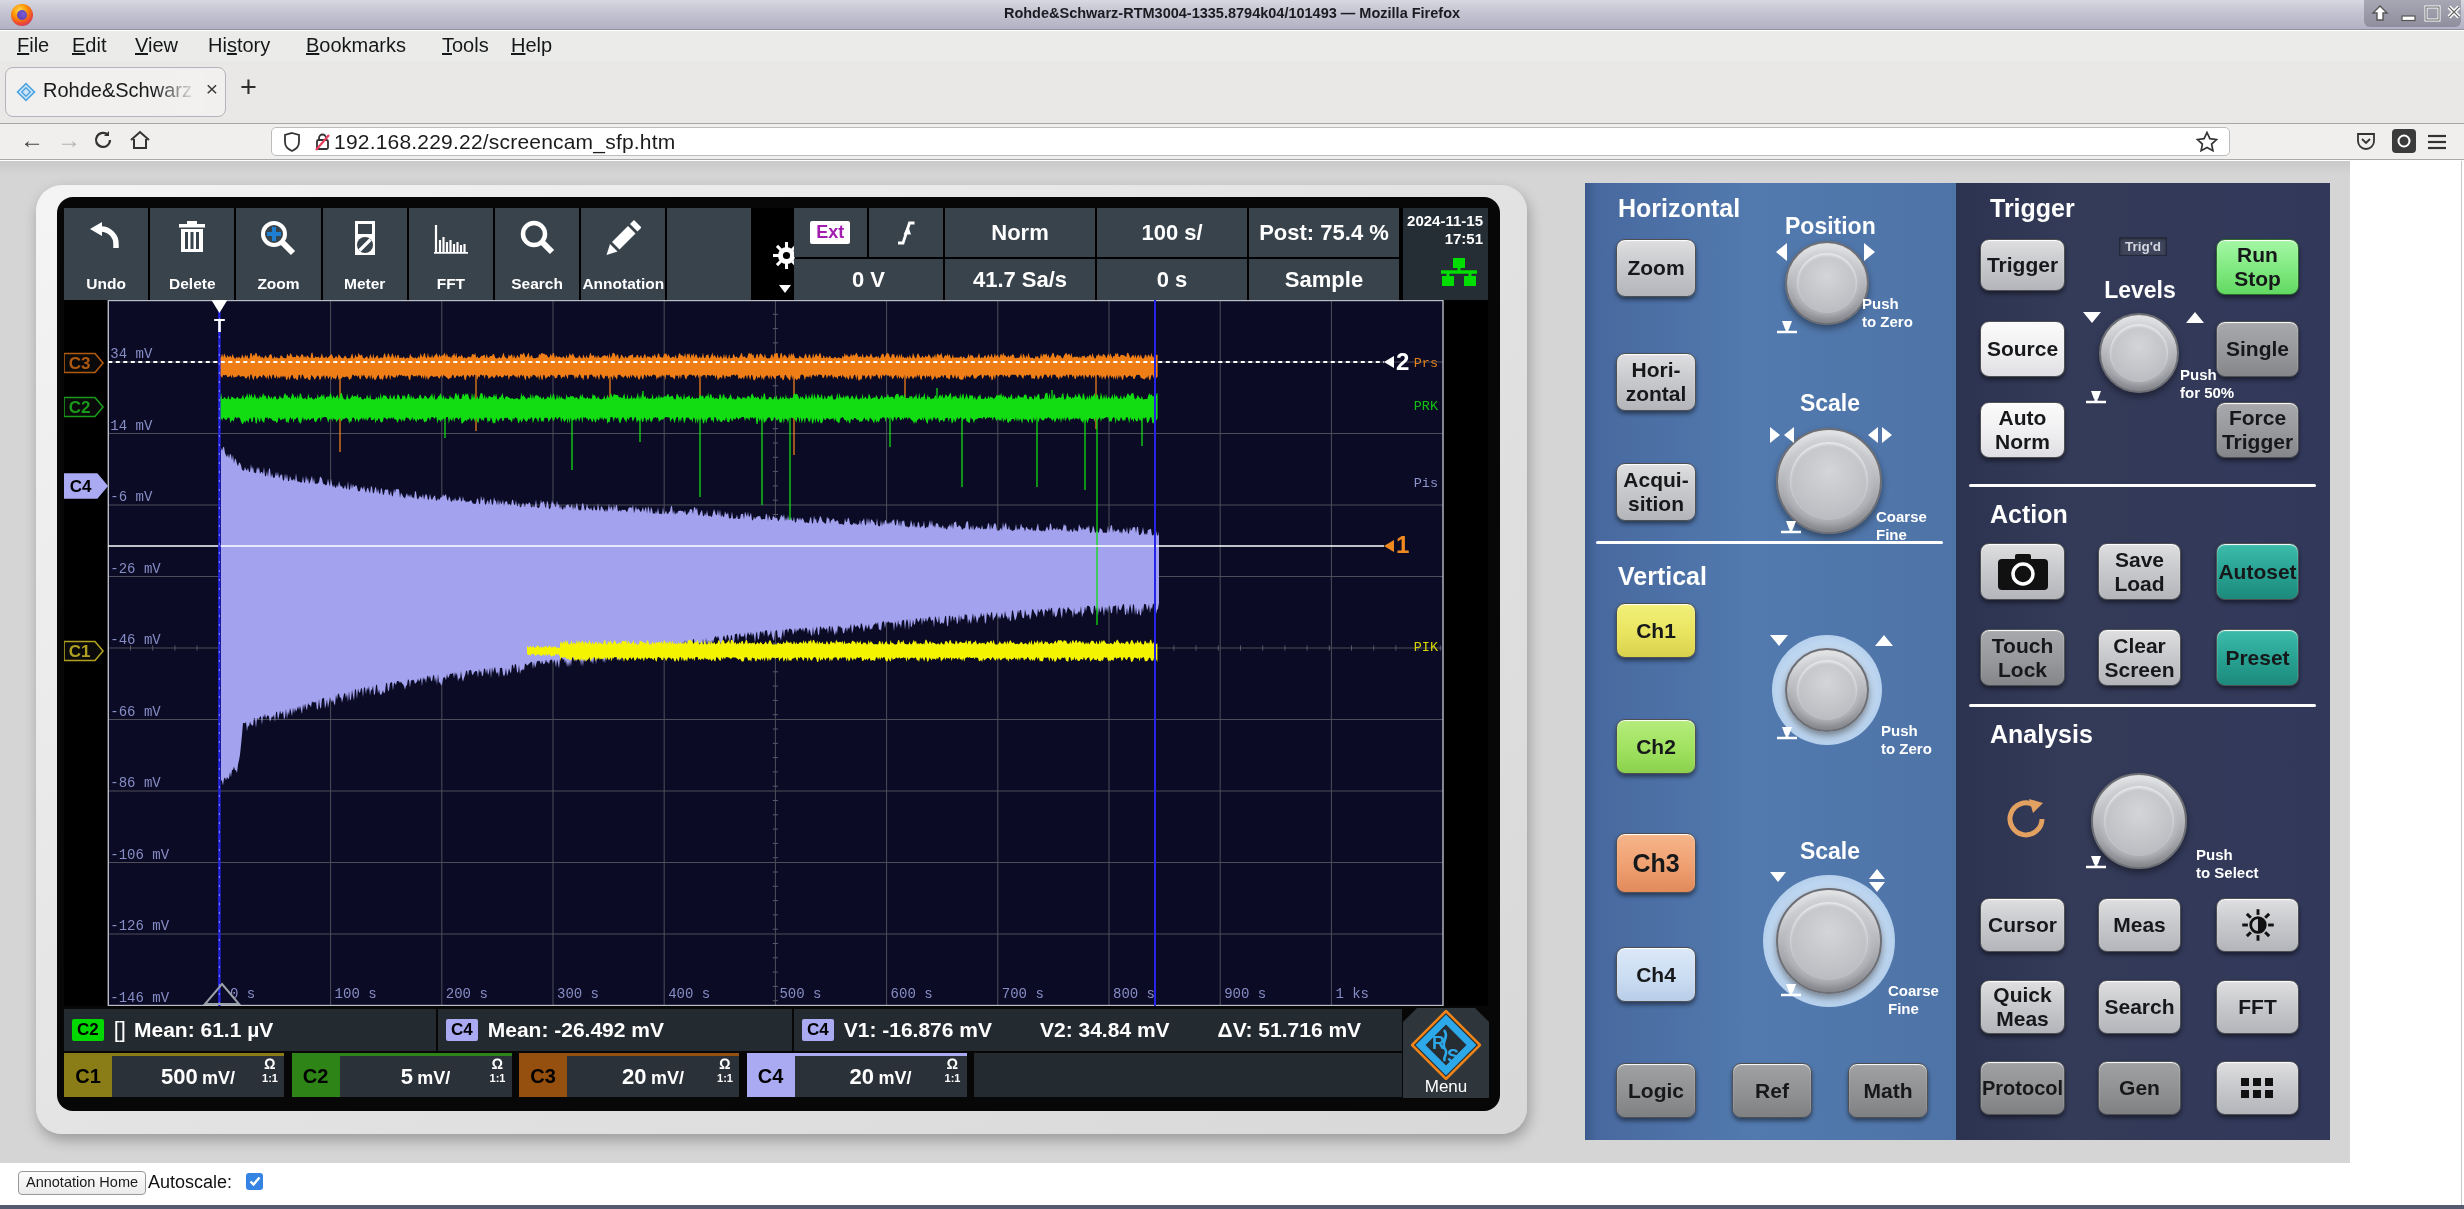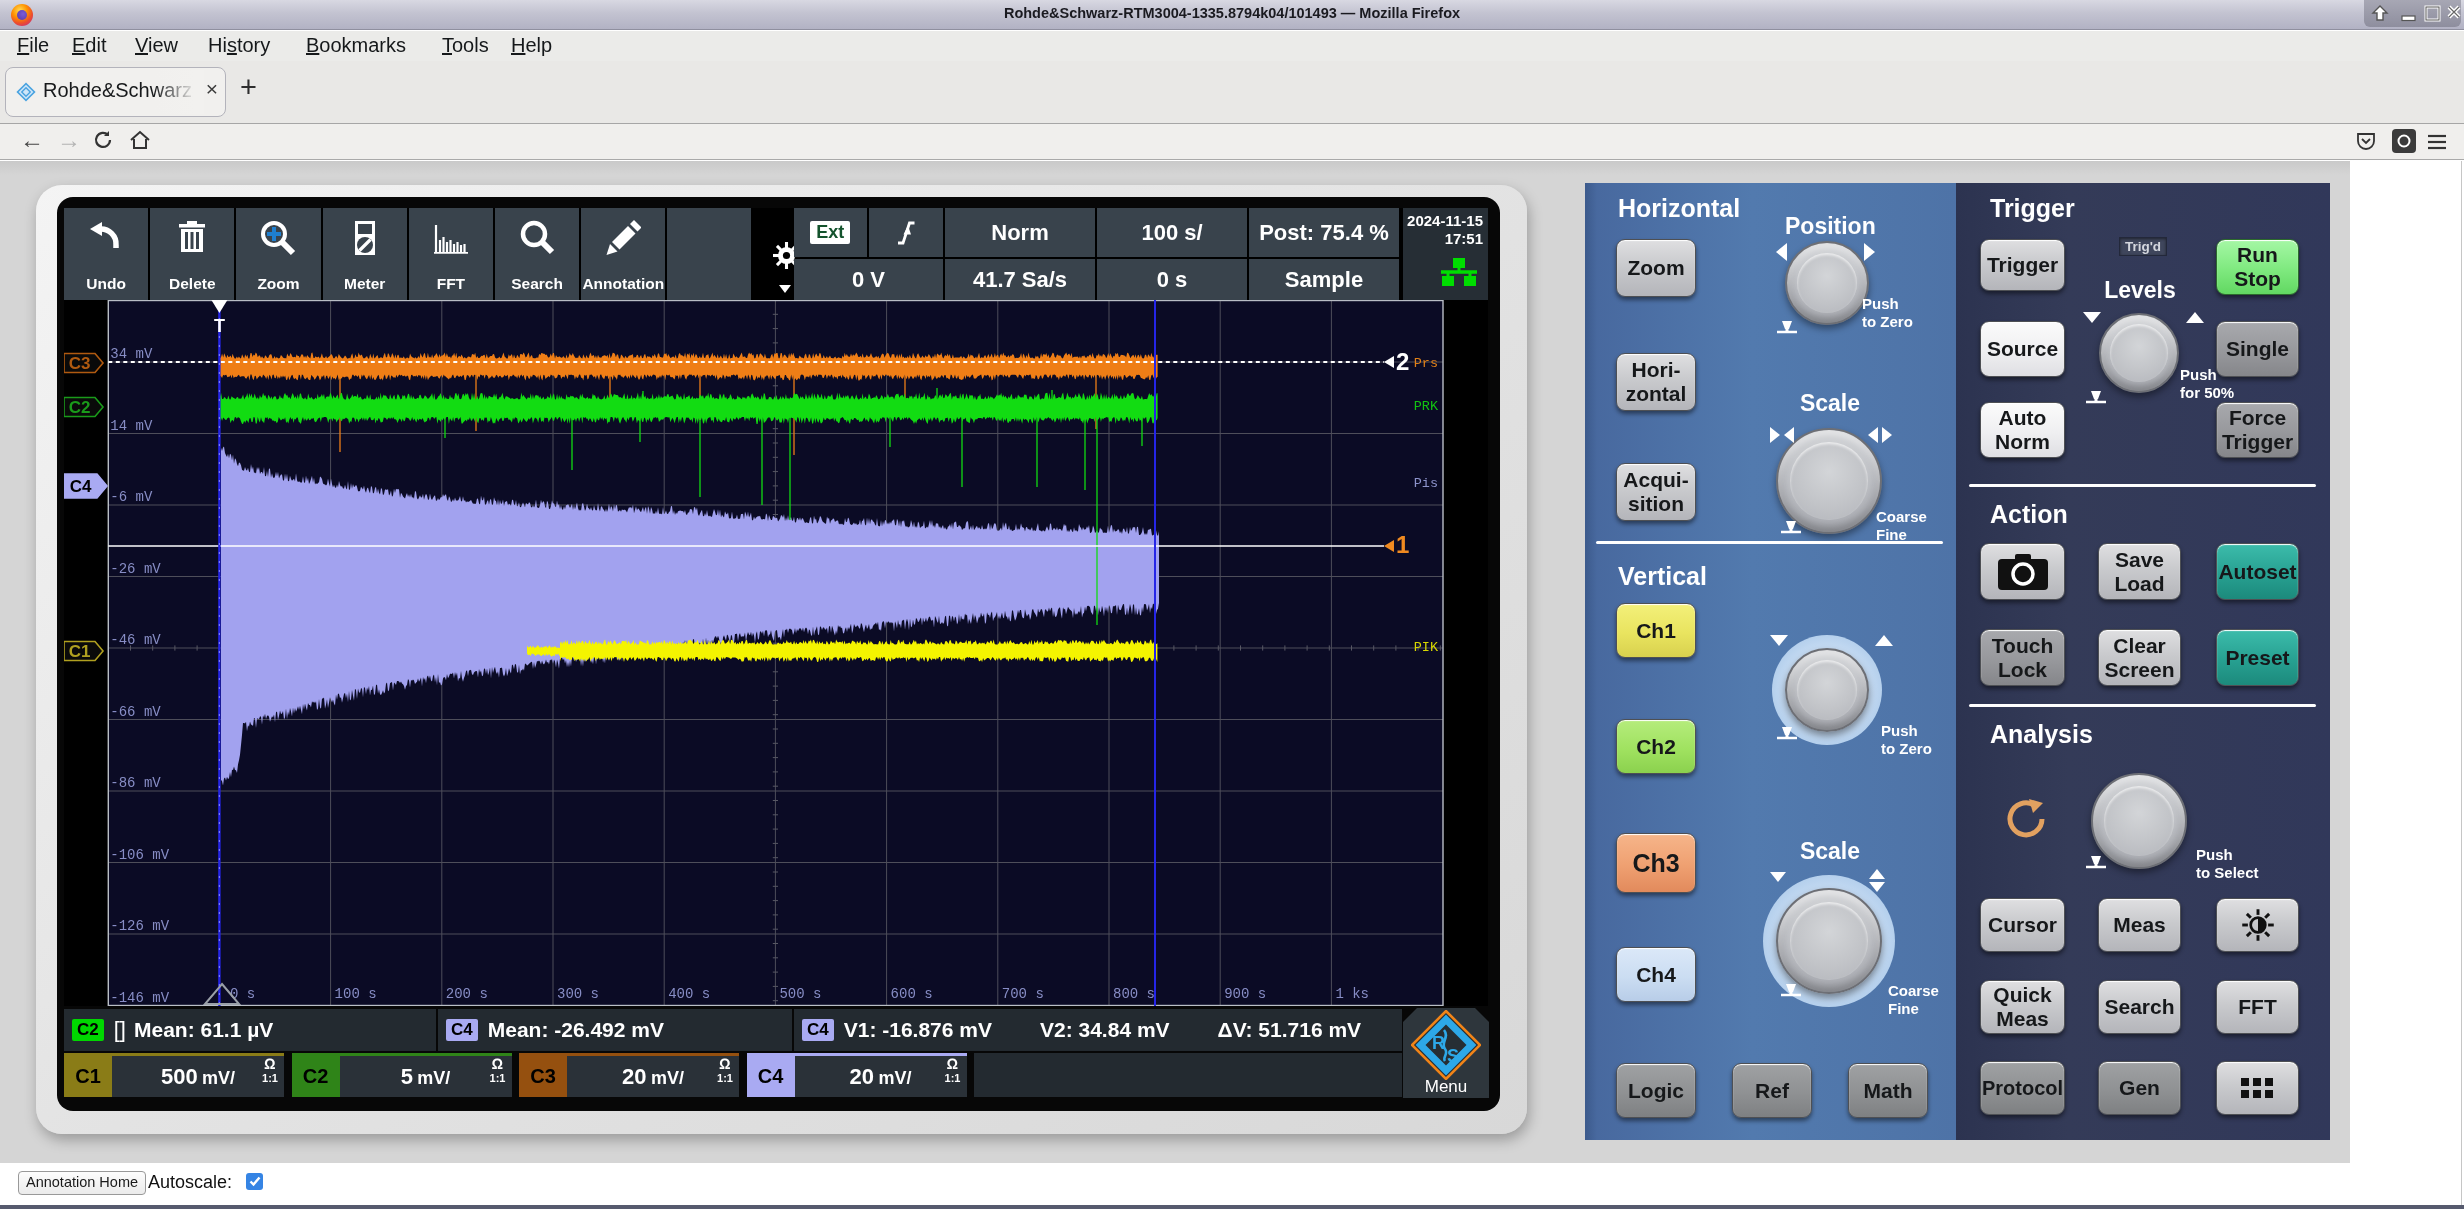--- a/index.html
+++ b/index.html
@@ -52,21 +52,21 @@
 .casing { position:absolute; left:36px; top:185px; width:1491px; height:949px; border-radius:26px;
   background:linear-gradient(145deg,#f4f4f4 0%,#e3e3e3 50%,#d8d8d8 100%);
   box-shadow:2px 6px 14px rgba(0,0,0,0.28); }
 .bezel { position:absolute; left:57px; top:197px; width:1443px; height:914px; border-radius:16px; background:#070707; }
 .toolbar-bg { position:absolute; left:64px; top:208px; width:1424px; height:92px; background:#000; }
 .tbtn { position:absolute; top:208px; width:84.2px; height:92px; background:#39434c; color:#fff; }
 .tic { position:absolute; left:0; right:0; top:12px; text-align:center; }
 .tlb { position:absolute; left:0; right:0; bottom:7px; text-align:center; font-size:15.5px; font-weight:bold; }
 .hcell { position:absolute; background:#39434c; color:#fff; display:flex; align-items:center; justify-content:center;
   font-size:22px; font-weight:bold; }
-.extb { background:#fff; color:#14532d; font-size:18px; font-weight:bold; padding:1px 6px; border-radius:2px; }
+.extb { background:#fff; color:#a21caf; font-size:18px; font-weight:bold; padding:1px 6px; border-radius:2px; }
 .mrow { position:absolute; background:#232a30; color:#fff; font-size:21px; font-weight:bold;
   display:flex; align-items:center; padding-left:8px; }
 .cbadge { display:inline-block; color:#000; font-size:17px; font-weight:bold; padding:1px 5px; border-radius:2px;
   margin-right:10px; }
 .brk { font-weight:normal; margin-right:8px; font-size:22px; }
 .chgrp { position:absolute; width:220px; height:44px; background:#2a3138; display:flex; }
 .chbdg { width:48px; color:#000; font-size:20px; font-weight:bold; display:flex; align-items:center; justify-content:center; }
 .chset { position:relative; flex:1; color:#fff; font-size:22px; font-weight:bold; display:flex; align-items:center;
   justify-content:center; }
 .ohm { position:absolute; right:6px; top:1px; font-size:15px; font-weight:bold; line-height:13px; text-align:center; }
@@ -150,20 +150,29 @@
 <div class="urlbar">
     <span class="navic" style="left:20px">←</span>
     <span class="navic dis" style="left:57px">→</span>
     <svg class="nsvg" style="left:92px" width="22" height="22" viewBox="0 0 22 22">
       <path d="M18 11 a7 7 0 1 1 -2 -5" fill="none" stroke="#333" stroke-width="2.2"></path>
       <path d="M17 2 v5 h-5 Z" fill="#333"></path>
     </svg>
     <svg class="nsvg" style="left:128px" width="24" height="24" viewBox="0 0 24 24">
       <path d="M3 11 L12 3 L21 11 M6 10 v9 h12 v-9" fill="none" stroke="#333" stroke-width="2"></path>
     </svg>
+    <div class="urlfield"><svg class="usvg" width="20" height="22" viewBox="0 0 20 22">
+        <path d="M10 2 L17 4 V11 Q17 17 10 20 Q3 17 3 11 V4 Z" fill="none" stroke="#333" stroke-width="1.8"></path>
+      </svg><svg class="usvg" width="22" height="22" viewBox="0 0 22 22">
+        <rect x="5" y="9" width="11" height="9" rx="1.5" fill="none" stroke="#333" stroke-width="1.8"></rect>
+        <path d="M7 9 V7 a3.5 3.5 0 0 1 7 0 v2" fill="none" stroke="#333" stroke-width="1.8"></path>
+        <line x1="4" y1="19" x2="17" y2="4" stroke="#e8405e" stroke-width="2.2"></line>
+      </svg><span class="urltxt">192.168.229.22/screencam_sfp.htm</span><svg class="star" width="24" height="24" viewBox="0 0 24 24">
+        <path d="M12 2.5 l2.9 6.2 6.6 .8 -4.9 4.6 1.3 6.6 -5.9 -3.3 -5.9 3.3 1.3 -6.6 -4.9 -4.6 6.6 -.8 Z" fill="none" stroke="#333" stroke-width="1.7"></path>
+      </svg></div>
     <svg class="rsvg" style="right:86px" width="24" height="24" viewBox="0 0 24 24">
       <path d="M4 5 h16 v7 a8 8 0 0 1 -16 0 Z" fill="none" stroke="#333" stroke-width="1.8"></path>
       <path d="M8 10 l4 4 4 -4" fill="none" stroke="#333" stroke-width="1.8"></path>
     </svg>
     <span class="extbox">
       <svg width="16" height="16" viewBox="0 0 16 16">
         <circle cx="8" cy="8" r="5.5" fill="none" stroke="#fff" stroke-width="2"></circle>
       </svg>
     </span>
     <svg class="rsvg" style="right:14px" width="26" height="26" viewBox="0 0 26 26">

